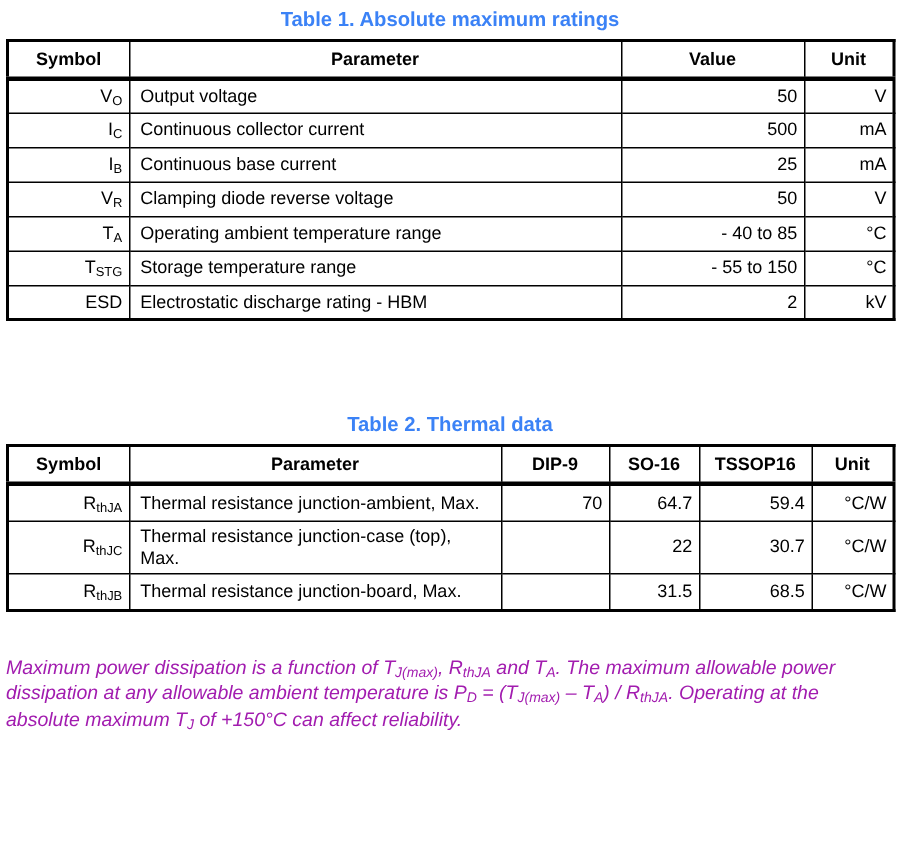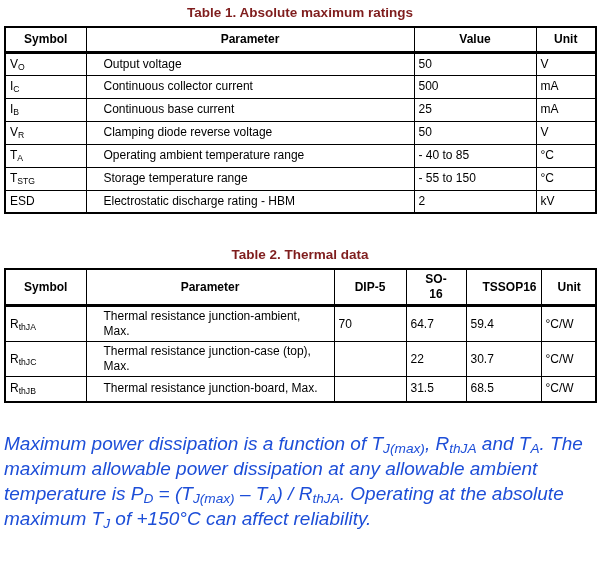--- a/index.html
+++ b/index.html
@@ -3,41 +3,41 @@
 <meta charset="utf-8">
 <style>
   * { box-sizing: border-box; }
   html, body { margin: 0; padding: 0; background: #ffffff; }
   .page {
     width: 600px; height: 570px; background: #ffffff; color: #000000;
     font-family: "Liberation Sans", sans-serif; overflow: hidden;
   }
   .tbl-title {
     font-weight: bold; font-size: 13.5px; text-align: center;
-    padding: 5px 0 6px 0; color: #7f1d1d;
+    padding: 5px 0 6px 0; color: #3b82f6;
   }
-  .section2 { margin-top: 28px; }
+  .section2 { margin-top: 56px; }
   table.dstable {
     border-collapse: collapse; table-layout: fixed;
     width: 591px; margin-left: 4px;
     border: 2px solid #000000;
   }
   .dstable th, .dstable td {
     border: 1px solid #000000; font-size: 12px; overflow: hidden;
     line-height: 1.25; vertical-align: middle;
   }
   .dstable thead tr { border-bottom: 3px solid #000000; }
-  .dstable th { font-weight: bold; height: 25px; text-align: center; padding: 2px 16px; }
-  .dstable td { height: 23px; padding: 2px 4px; text-align: left; }
+  .dstable th { font-weight: bold; height: 25px; text-align: center; padding: 2px 4px; }
+  .dstable td { height: 23px; padding: 2px 4px; text-align: right; }
   .t2 td { height: 25px; }
-  .dstable td.c-param { text-align: left; padding-left: 17px; padding-right: 6px; }
+  .dstable td.c-param { text-align: left; padding-left: 7px; padding-right: 6px; }
   sub { font-size: 0.72em; vertical-align: -0.25em; line-height: 0; }
   .footnote {
-    font-style: italic; font-size: 19px; line-height: 1.33;
-    margin: 28px 2px 0 4px; width: 592px; color: #1d4ed8;
+    font-style: italic; font-size: 13px; line-height: 1.33;
+    margin: 28px 2px 0 4px; width: 592px; color: #a21caf;
   }
 </style>
 </head>
 <body>
 
 <div class="page">
 
   <section class="tbl-section">
     <div class="tbl-title">Table 1. Absolute maximum ratings</div>
     <table class="dstable t1">
@@ -110,21 +110,21 @@
           <col style="width:248px">
           <col style="width:72px">
           <col style="width:60px">
           <col style="width:75px">
           <col style="width:55px">
       </colgroup>
       <thead>
         <tr>
           <th>Symbol</th>
           <th>Parameter</th>
-          <th>DIP-5</th>
+          <th>DIP-9</th>
           <th>SO-16</th>
           <th>TSSOP16</th>
           <th>Unit</th>
         </tr>
       </thead>
       <tbody>
           <tr>
             <td class="c-sym"><span>R</span><sub>thJA</sub></td>
             <td class="c-param">Thermal resistance junction-ambient, Max.</td>
             <td>70</td>

